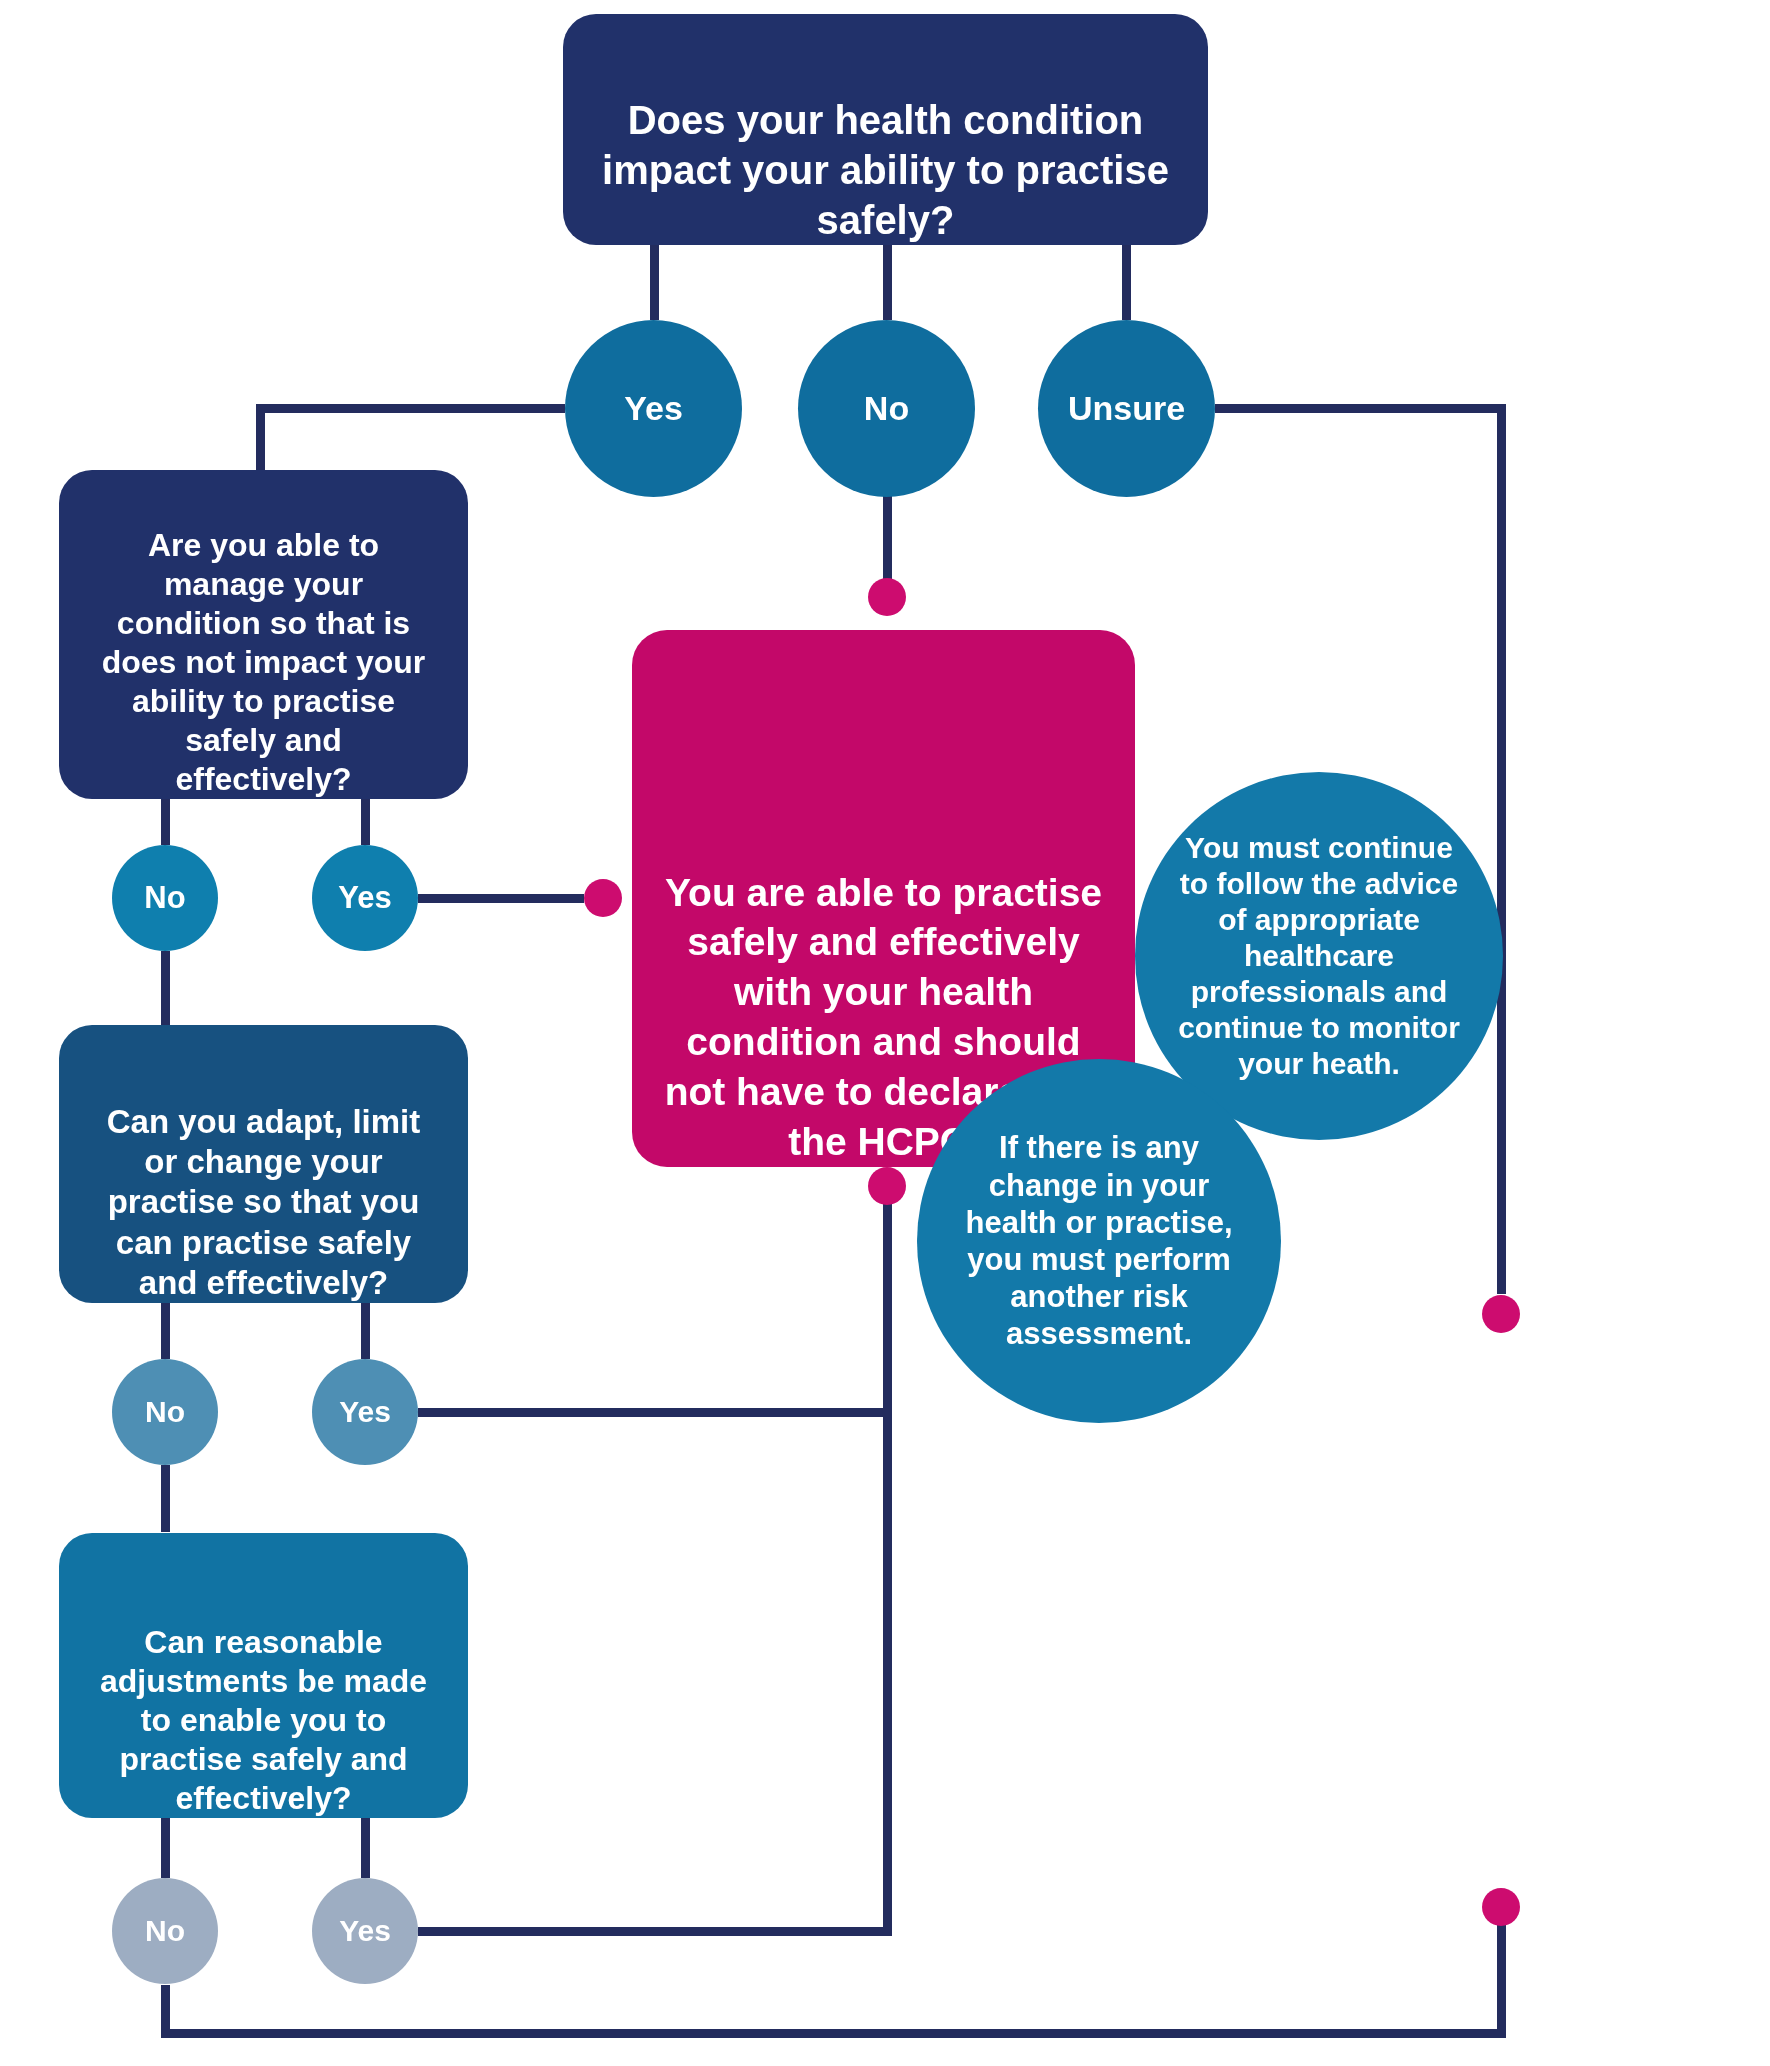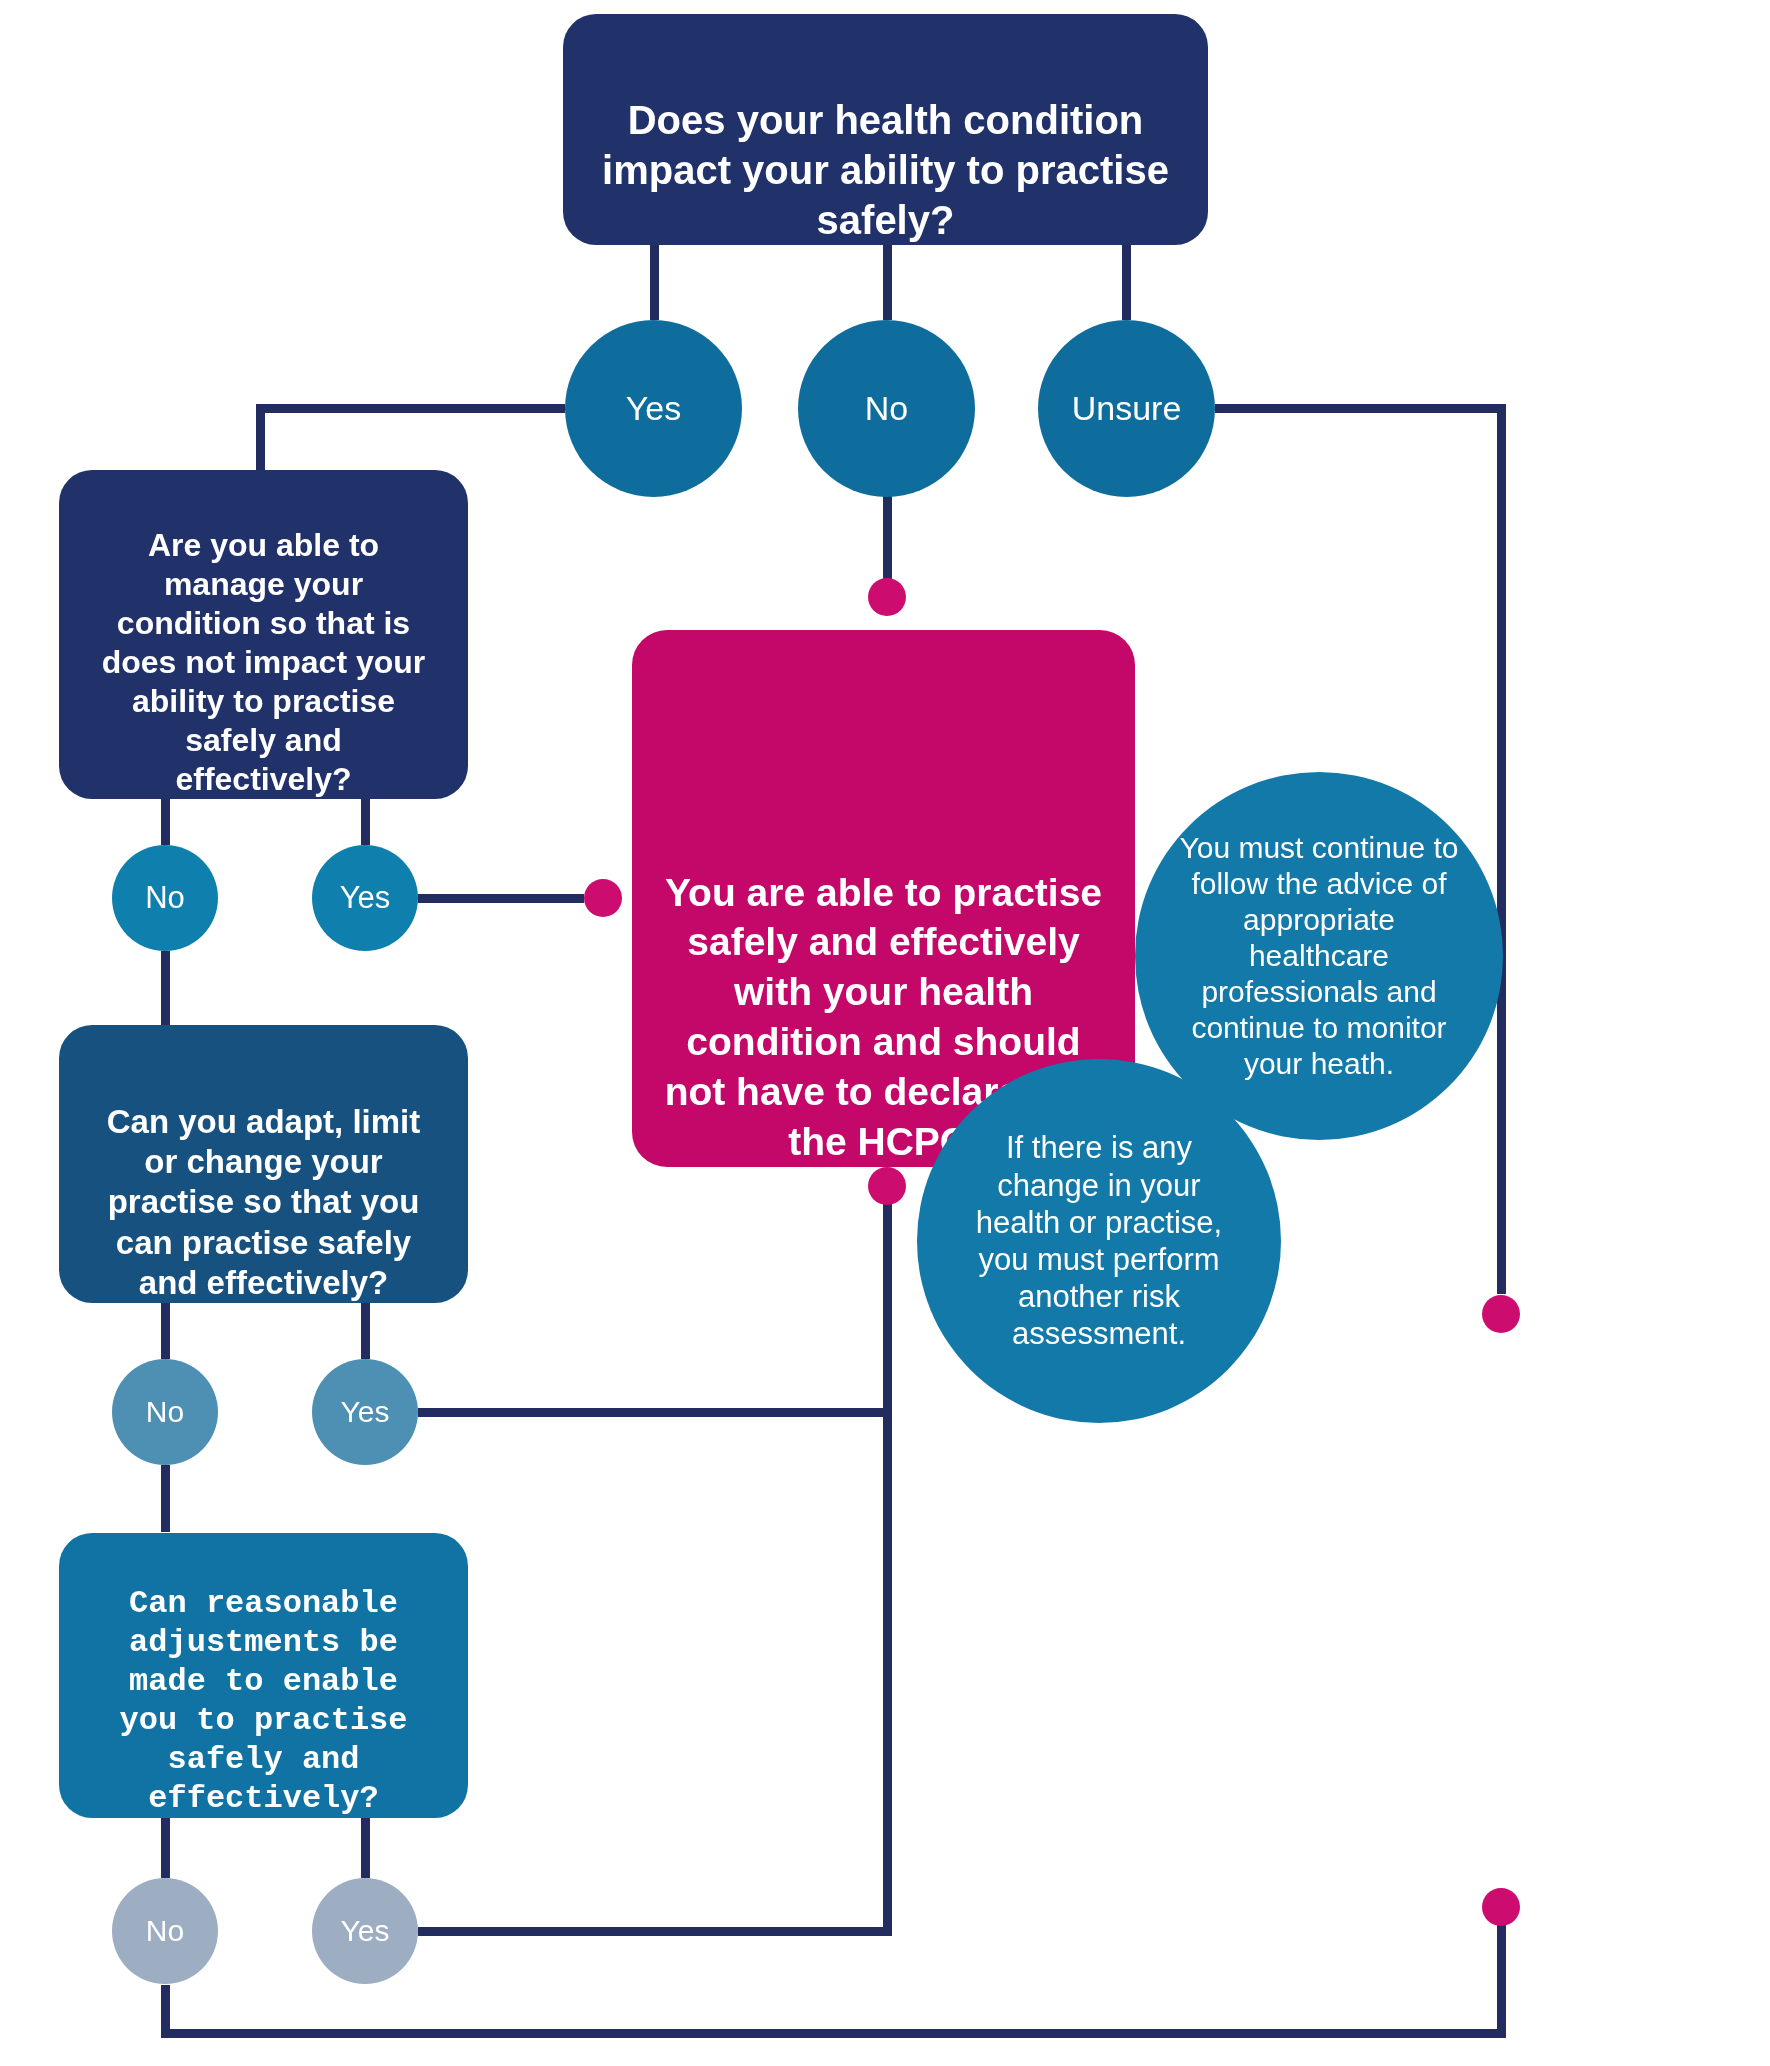--- a/index.html
+++ b/index.html
@@ -16,21 +16,21 @@
     color:#ffffff;
     font-weight:bold;
     display:flex;align-items:flex-end;justify-content:center;
     text-align:center;
     box-sizing:border-box;
   }
   .circle{
     position:absolute;
     border-radius:50%;
     color:#ffffff;
-    font-weight:normal;
+    font-weight:bold;
     display:flex;align-items:center;justify-content:center;
     text-align:center;
     box-sizing:border-box;
   }
   .line{
     position:absolute;
     background:var(--line);
   }
   .dot{
     position:absolute;
@@ -54,21 +54,21 @@
   #q1-unsure{left:1038px;top:320px;width:177px;height:177px;font-size:34px;}
 
   #q2-box{left:59px;top:470px;width:409px;height:329px;font-size:32px;line-height:1.22;padding:0 39px;}
   #q2-no{left:112px;top:845px;width:106px;height:106px;font-size:31px;}
   #q2-yes{left:312px;top:845px;width:106px;height:106px;font-size:31px;}
 
   #q3-box{left:59px;top:1025px;width:409px;height:278px;font-size:33px;line-height:1.22;padding:0 44px;}
   #q3-no{left:112px;top:1359px;width:106px;height:106px;font-size:30px;}
   #q3-yes{left:312px;top:1359px;width:106px;height:106px;font-size:30px;}
 
-  #q4-box{left:59px;top:1533px;width:409px;height:285px;font-size:32px;line-height:1.22;padding:0 37px;font-family:Liberation Mono, monospace;}
+  #q4-box{left:59px;top:1533px;width:409px;height:285px;font-size:32px;line-height:1.22;padding:0 37px;}
   #q4-no{left:112px;top:1878px;width:106px;height:106px;font-size:30px;}
   #q4-yes{left:312px;top:1878px;width:106px;height:106px;font-size:30px;}
 
   #outcome-safe{left:632px;top:630px;width:503px;height:537px;font-size:39px;line-height:1.28;padding:0 20px;border-radius:35px;}
   #note-monitor{left:1135px;top:772px;width:368px;height:368px;font-size:30px;line-height:1.2;padding:0 37px;}
   #note-change{left:917px;top:1059px;width:364px;height:364px;font-size:31px;line-height:1.2;padding:0 34px;}
   #outcome-contact{left:1235px;top:1349px;width:492px;height:523px;font-size:38px;line-height:1.28;padding:0 41px;border-radius:35px;}
 
   
   #l-q1-yes{left:650px;top:244px;width:8.5px;height:76px;}

